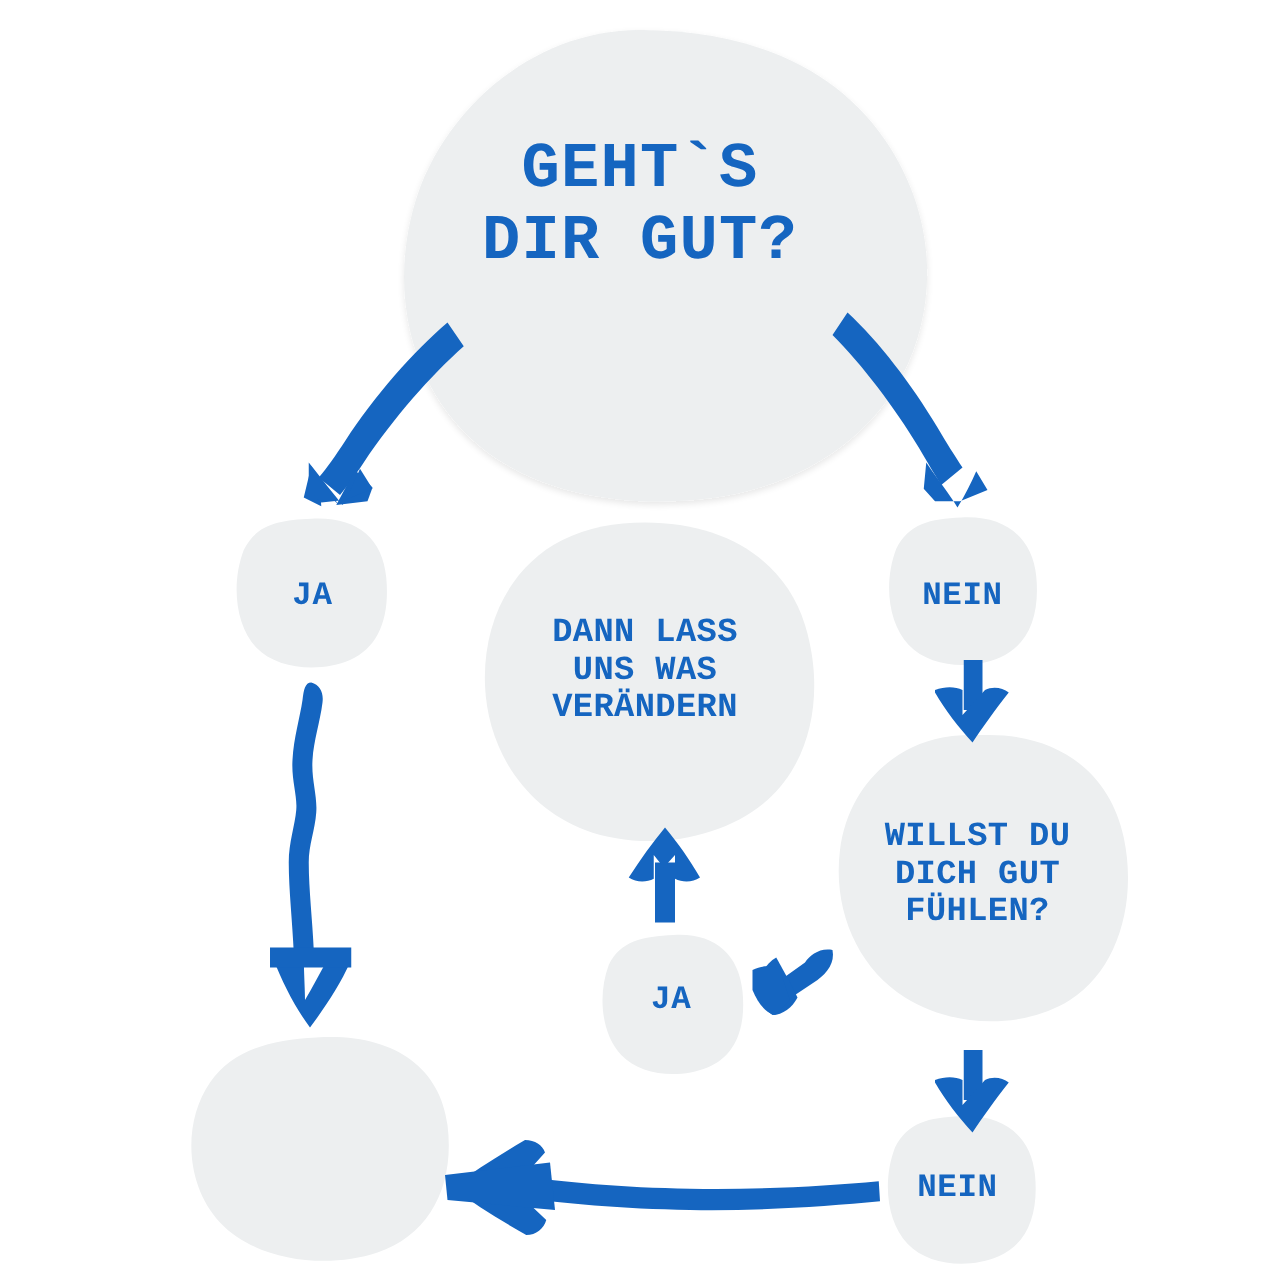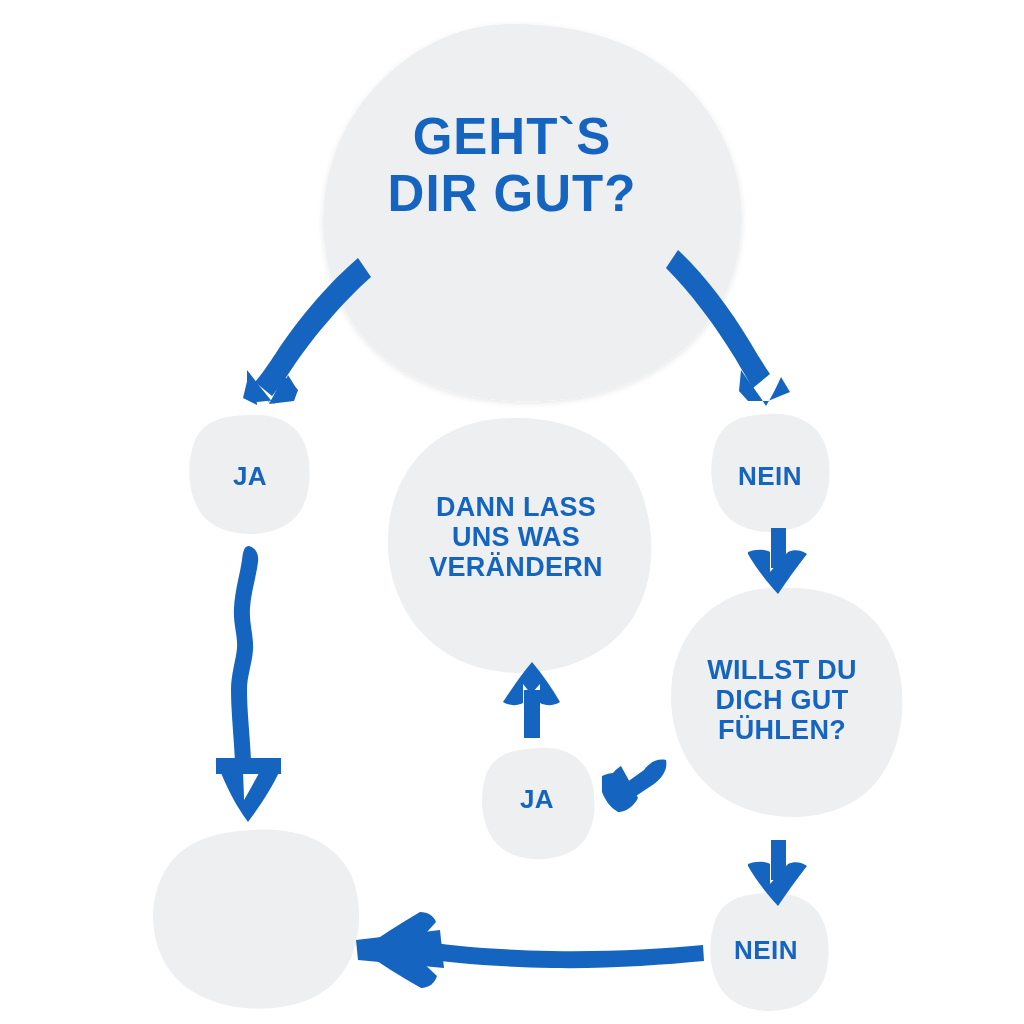--- a/index.html
+++ b/index.html
@@ -26,21 +26,21 @@
     width: 1024px;
     height: 1024px;
   }
   .node-label {
     position: absolute;
     display: flex;
     align-items: center;
     justify-content: center;
     text-align: center;
     color: #1565C0;
-    font-family: Liberation Sans, sans-serif;
+    font-family: Liberation Mono, monospace;
     font-weight: bold;
     letter-spacing: 0.5px;
     line-height: 1.12;
     white-space: pre-line;
     text-transform: uppercase;
     pointer-events: none;
     -webkit-font-smoothing: antialiased;
   }
   .lbl-root     { left: 356px; top: 70px;  width: 312px; height: 190px; font-size: 51px; letter-spacing: 1px; }
   .lbl-ja1      { left: 190px; top: 432px; width: 120px; height: 90px;  font-size: 26px; }

